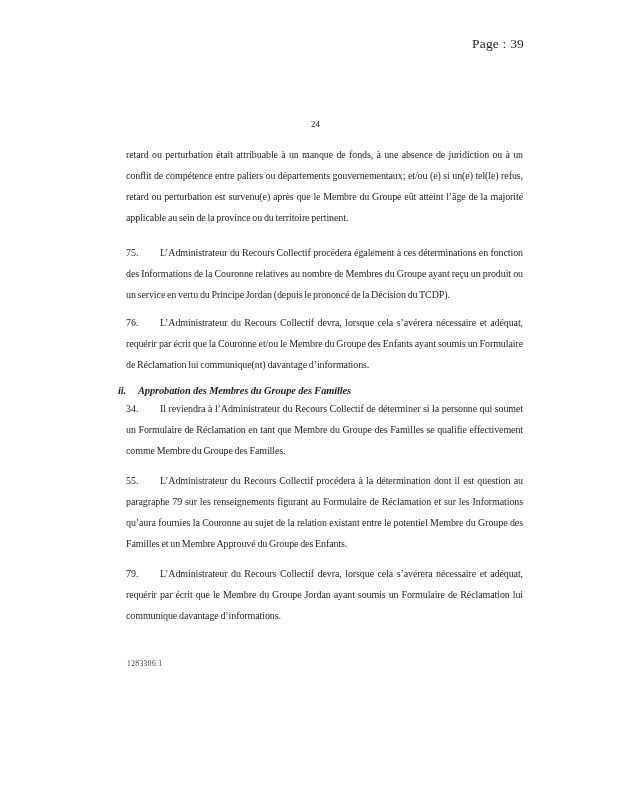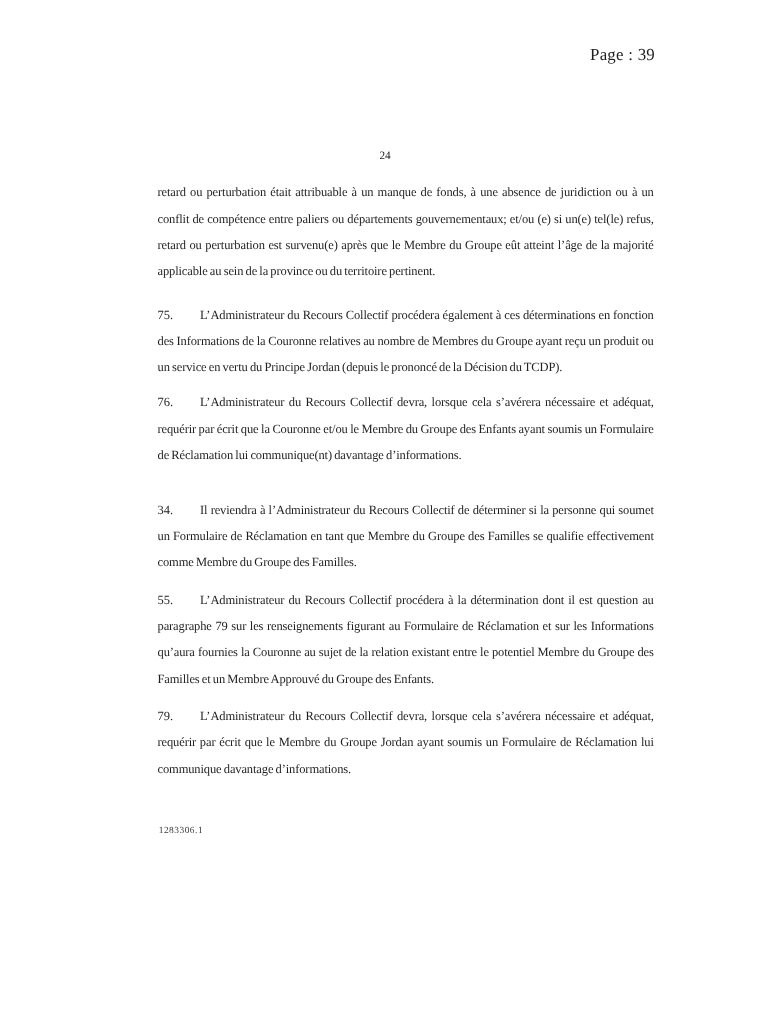--- a/index.html
+++ b/index.html
@@ -22,21 +22,21 @@
     left: 472px;
     font-size: 13.5px;
     letter-spacing: 0.2px;
     white-space: nowrap;
   }
   .doc-page-num {
     position: absolute;
     top: 119px;
     left: 296px;
     width: 24px;
-    text-align: center;
+    text-align: right;
     font-size: 9px;
   }
   .para {
     position: absolute;
     left: 126px;
     width: 397px;
     font-size: 10px;
     line-height: 21px;
     text-align: justify;
     text-align-last: left;
@@ -90,20 +90,23 @@
   <div class="para top-intro">retard ou perturbation était attribuable à un manque de fonds, à une absence de juridiction ou à un conflit de compétence entre paliers ou départements gouvernementaux; et/ou (e) si un(e) tel(le) refus, retard ou perturbation est survenu(e) après que le Membre du Groupe eût atteint l’âge de la majorité applicable au sein de la province ou du territoire pertinent.</div>
 
   <div class="para p75">
     <span class="num">75.</span><span>L’Administrateur du Recours Collectif procédera également à ces déterminations en fonction des Informations de la Couronne relatives au nombre de Membres du Groupe ayant reçu un produit ou un service en vertu du Principe Jordan (depuis le prononcé de la Décision du TCDP).</span>
   </div>
 
   <div class="para p76">
     <span class="num">76.</span><span>L’Administrateur du Recours Collectif devra, lorsque cela s’avérera nécessaire et adéquat, requérir par écrit que la Couronne et/ou le Membre du Groupe des Enfants ayant soumis un Formulaire de Réclamation lui communique(nt) davantage d’informations.</span>
   </div>
 
+  <div class="section-heading heading-ii">
+    <span class="numeral">ii.</span><span>Approbation des Membres du Groupe des Familles</span>
+  </div>
 
   <div class="para p77">
     <span class="num">34.</span><span>Il reviendra à l’Administrateur du Recours Collectif de déterminer si la personne qui soumet un Formulaire de Réclamation en tant que Membre du Groupe des Familles se qualifie effectivement comme Membre du Groupe des Familles.</span>
   </div>
 
   <div class="para p78">
     <span class="num">55.</span><span>L’Administrateur du Recours Collectif procédera à la détermination dont il est question au paragraphe 79 sur les renseignements figurant au Formulaire de Réclamation et sur les Informations qu’aura fournies la Couronne au sujet de la relation existant entre le potentiel Membre du Groupe des Familles et un Membre Approuvé du Groupe des Enfants.</span>
   </div>
 
   <div class="para p79">

